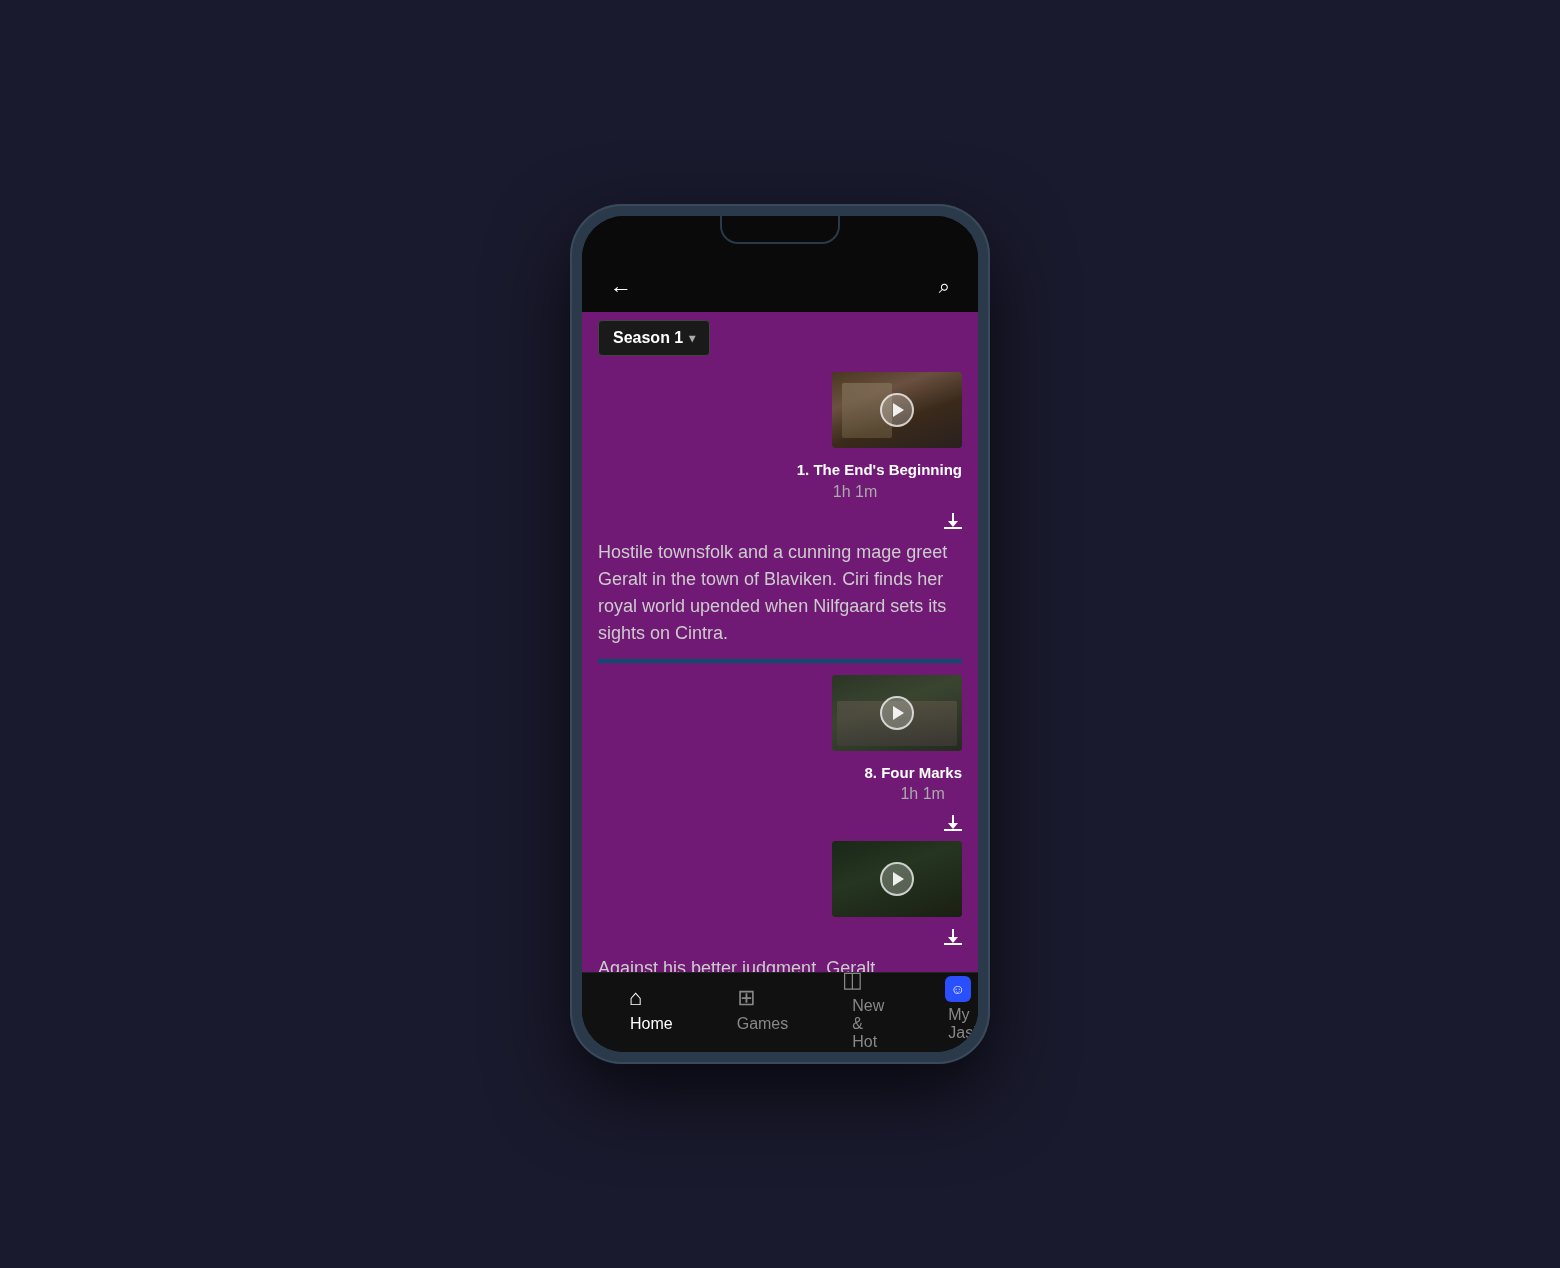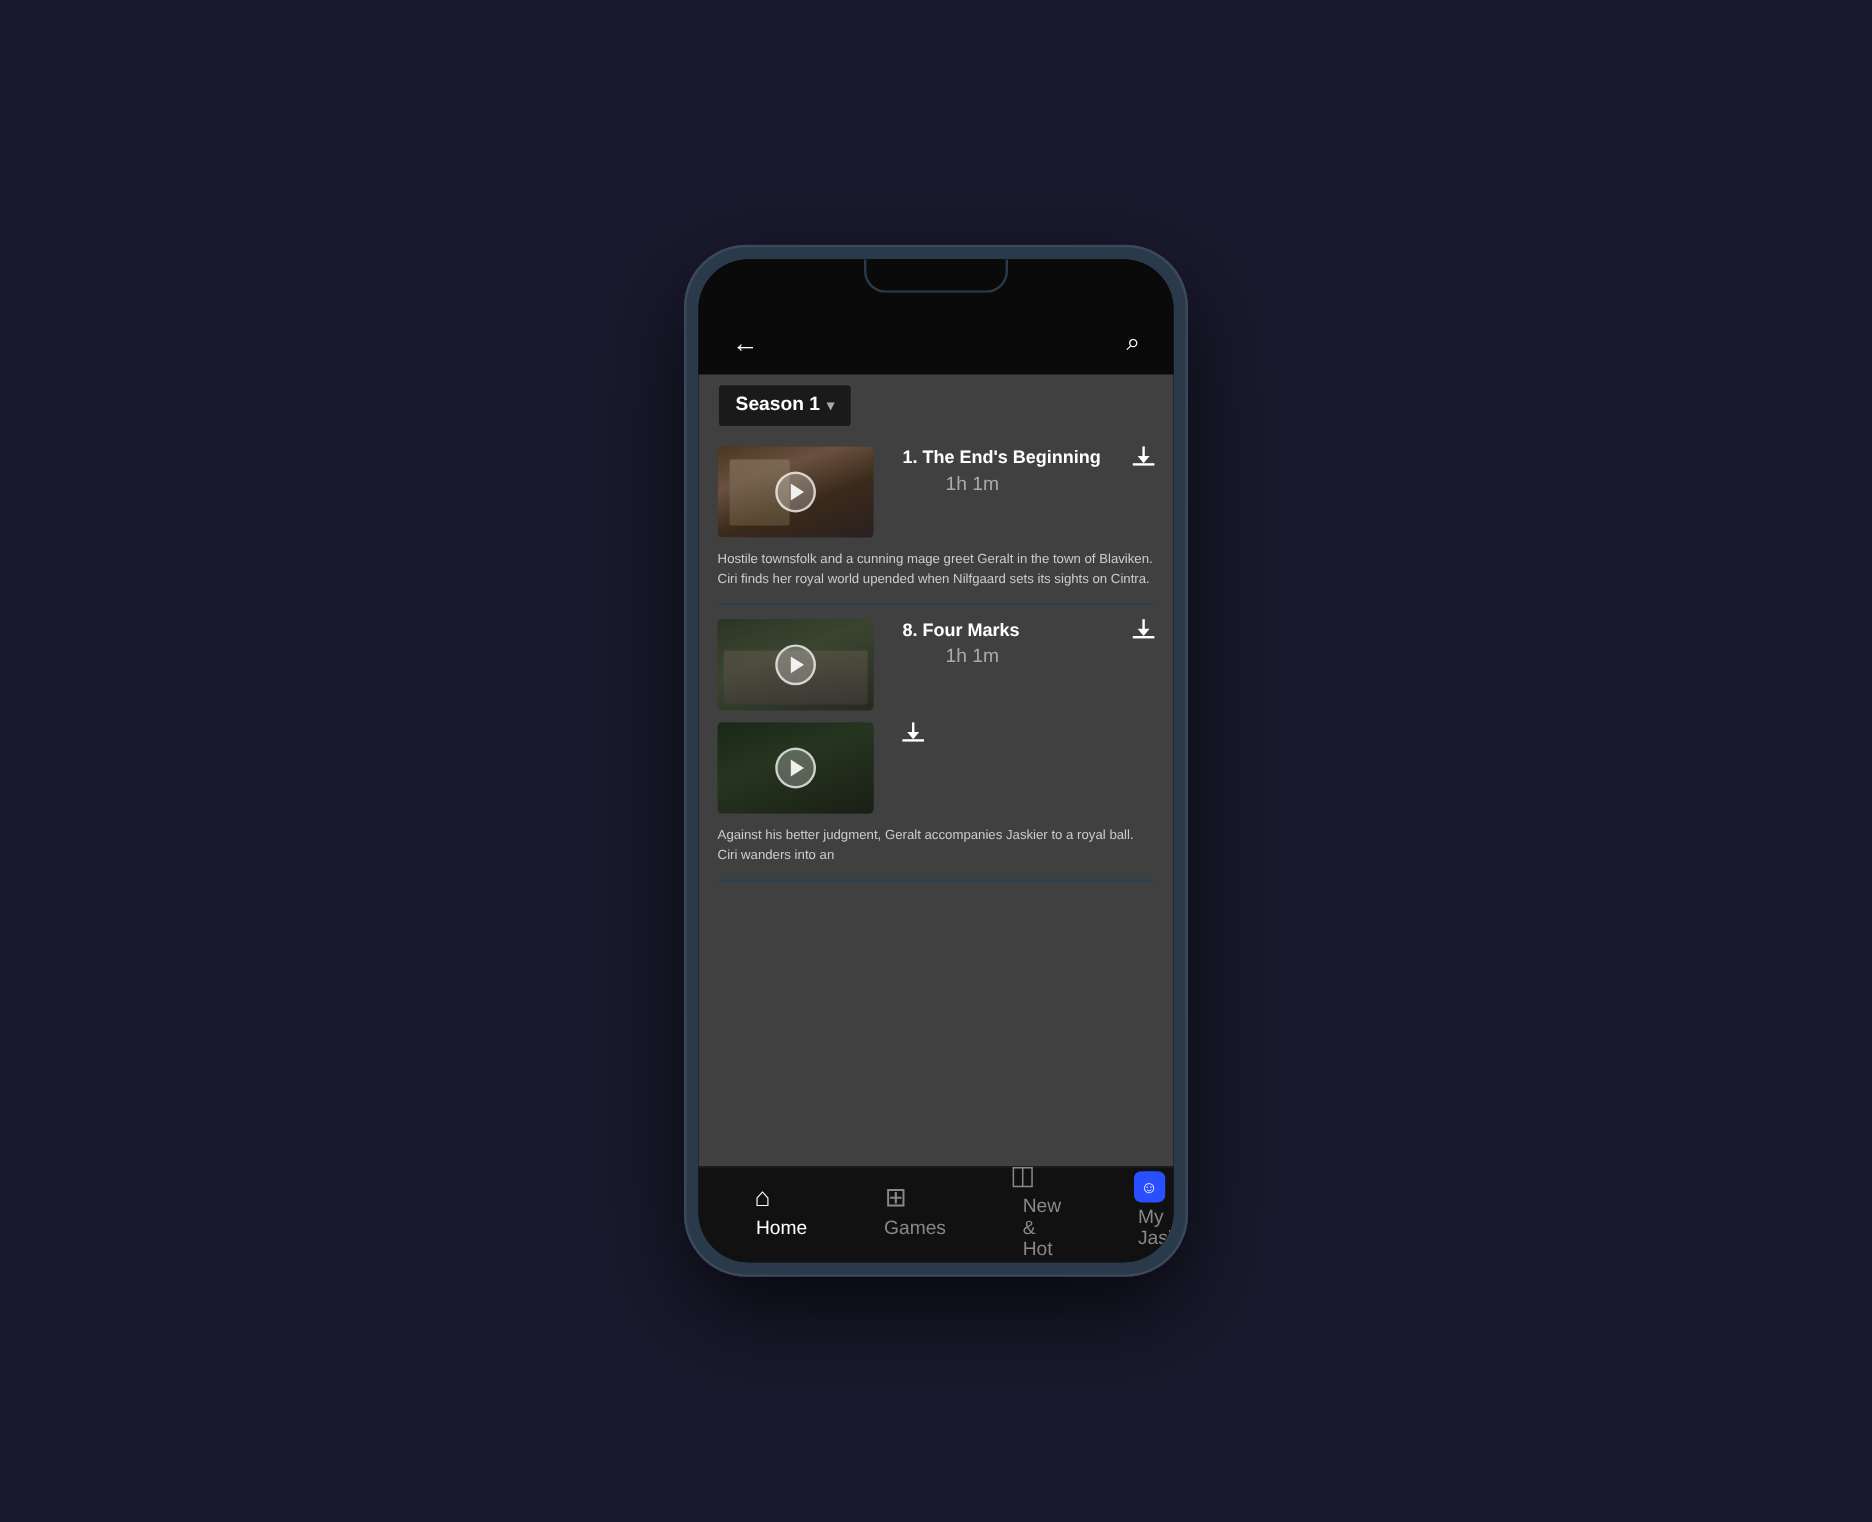--- a/index.html
+++ b/index.html
@@ -84,21 +84,21 @@
       cursor: pointer;
       background: none;
       border: none;
       padding: 4px 8px;
     }
 
     
     .content {
       flex: 1;
       overflow-y: auto;
-      background: #404040;
+      background: #701a75;
       padding: 0 0 8px 0;
     }
 
     .content::-webkit-scrollbar { display: none; }
 
     
     .season-selector {
       padding: 8px 16px 16px 16px;
     }
 
@@ -122,23 +122,24 @@
     }
 
     
     .episode-item {
       padding: 0 16px 0 16px;
       margin-bottom: 4px;
     }
 
     .episode-row {
       display: flex;
-      align-items: flex-start;
-      gap: 24px;
+      align-items: flex-end;
+      gap: 12px;
       margin-bottom: 10px;
+      flex-direction: column;
     }
 
     .episode-thumb {
       width: 130px;
       height: 76px;
       border-radius: 4px;
       background: #2a2a2a;
       flex-shrink: 0;
       position: relative;
       overflow: hidden;
@@ -253,24 +254,24 @@
     }
 
     .dl-line {
       width: 18px;
       height: 2px;
       background: #fff;
     }
 
     .episode-desc {
       color: #cccccc;
-      font-size: 11px;
+      font-size: 18px;
       line-height: 1.5;
       padding: 0 0 12px 0;
-      border-bottom: 1px solid #0c4a6e;
+      border-bottom: 4px solid #0c4a6e;
       margin-bottom: 12px;
     }
 
     
     .bottom-nav {
       height: 80px;
       background: #111111;
       border-top: 1px solid #222;
       display: flex;
       align-items: center;

